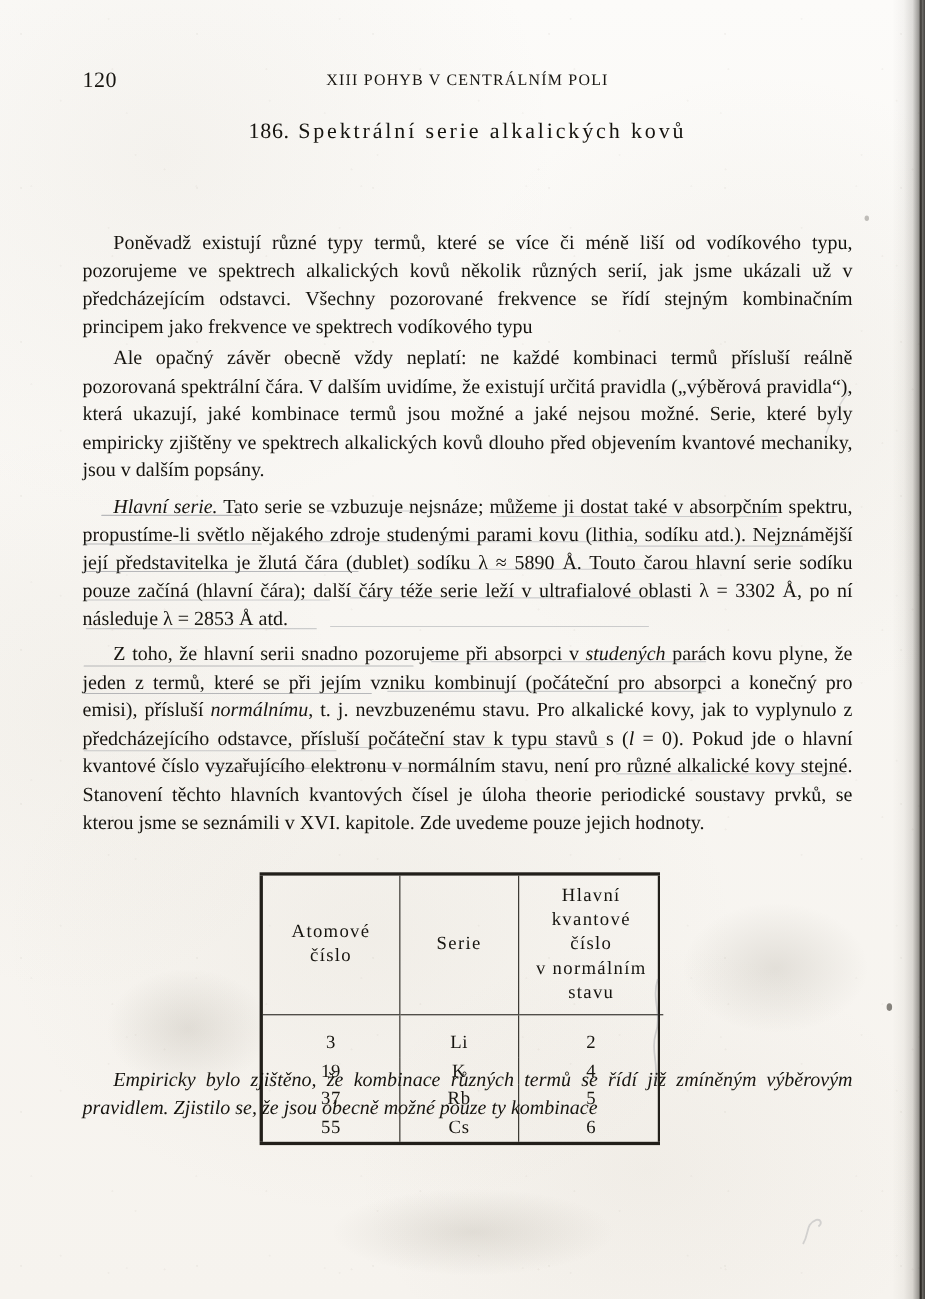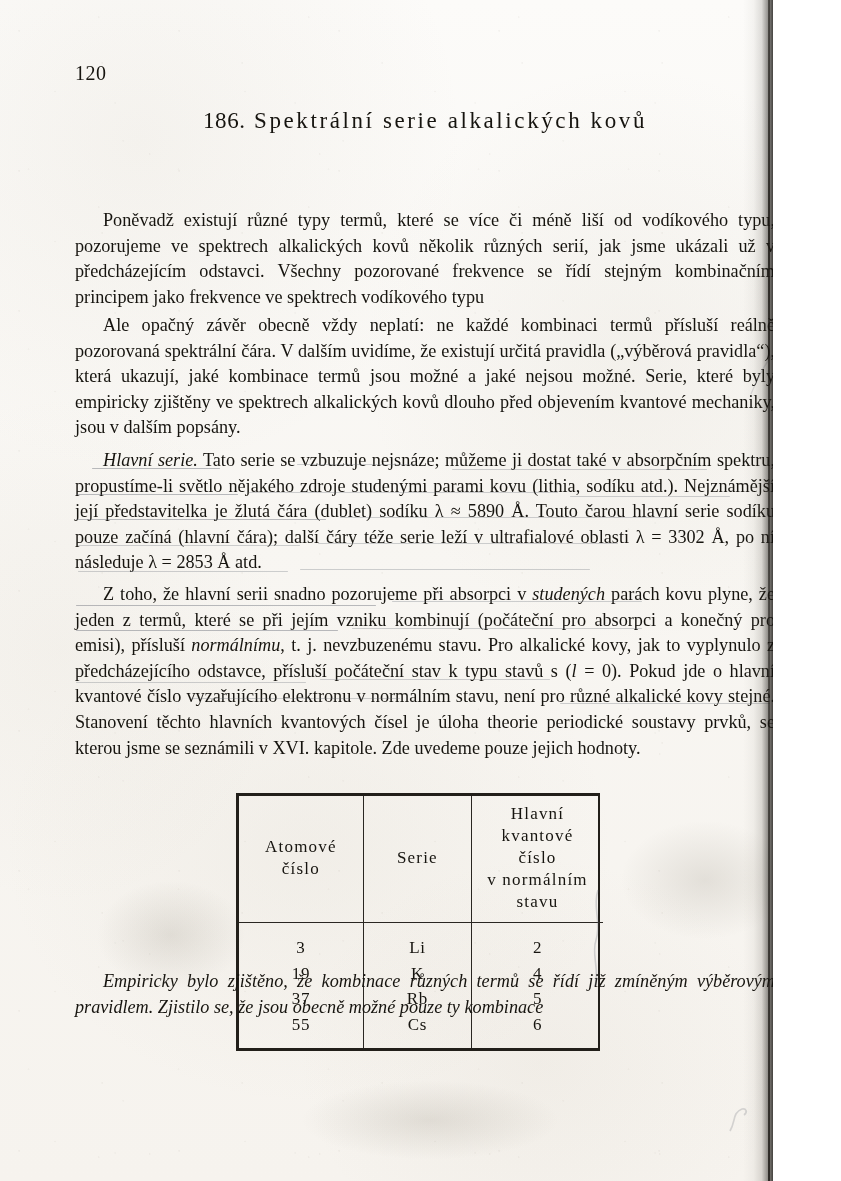--- a/index.html
+++ b/index.html
@@ -2,21 +2,21 @@
 <html><head>
 <meta charset="utf-8">
 <style>
   html, body {
     margin: 0;
     padding: 0;
     background: #ffffff;
   }
   .page {
     position: relative;
-    width: 773px;
+    width: 841px;
     height: 1181px;
     background: #fbfaf8;
     overflow: hidden;
     font-family: "Liberation Serif", "DejaVu Serif", serif;
     color: #16140f;
   }
   
   .paper-grain {
     position: absolute;
     inset: 0;
@@ -94,21 +94,21 @@
     text-transform: uppercase;
     font-variant: small-caps;
   }
 
   
   .section-title {
     position: absolute;
     left: 75px; top: 108px;
     width: 700px;
     text-align: center;
-    font-size: 23px;
+    font-size: 20px;
     letter-spacing: 2.6px;
   }
   .section-title .secnum { letter-spacing: .6px; }
 
   
   .body {
     position: absolute;
     left: 75px;
     width: 700px;
     font-size: 18.2px;
@@ -159,21 +159,21 @@
   table.values thead th:first-child { border-left: none; }
   table.values tbody td {
     text-align: center;
     padding: 1px 4px;
     line-height: 23.5px;
     letter-spacing: .6px;
     border-left: 1px solid #2a2722;
   }
   table.values tbody td:first-child { border-left: none; }
   table.values tbody tr:first-child td { padding-top: 13px; }
-  table.values tbody tr:last-child td { padding-bottom: 12px; }
+  table.values tbody tr:last-child td { padding-bottom: 2px; }
   .col-num { width: 124px; }
   .col-el  { width: 110px; }
   .col-n   { width: 130px; }
   .rule-top, .rule-bottom {
     height: 3px;
     background: #221f1a;
   }
   .rule-top { margin-bottom: 0; }
   .table-body-frame {
     border-left: 3px solid #221f1a;
@@ -211,20 +211,21 @@
 <body>
 
 <div class="page">
   <div class="paper-grain"></div>
   <div class="paper-speckle"></div>
 
   <div class="content">
 
     <div class="running-head">
       <div class="folio">120</div>
+      <div class="head-title">XIII POHYB V CENTRÁLNÍM POLI</div>
     </div>
 
     <div class="section-title">
       <span class="secnum">186.</span>
       <span>Spektrální serie alkalických kovů</span>
     </div>
 
     <div class="body" id="para-1">
       <p class="indent">Poněvadž existují různé typy termů, které se více či méně liší od vodíkového typu, pozorujeme ve spektrech alkalických kovů několik různých serií, jak jsme ukázali už v předcházejícím odstavci. Všechny pozorované frekvence se řídí stejným kombinačním principem jako frekvence ve spektrech vodíkového typu</p>
     </div>

